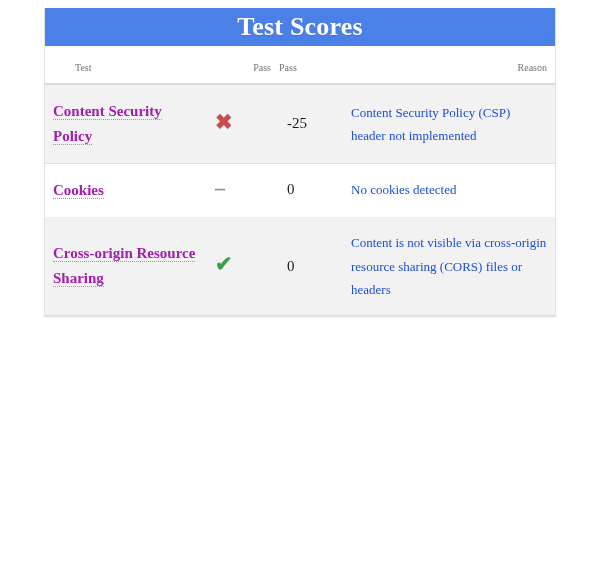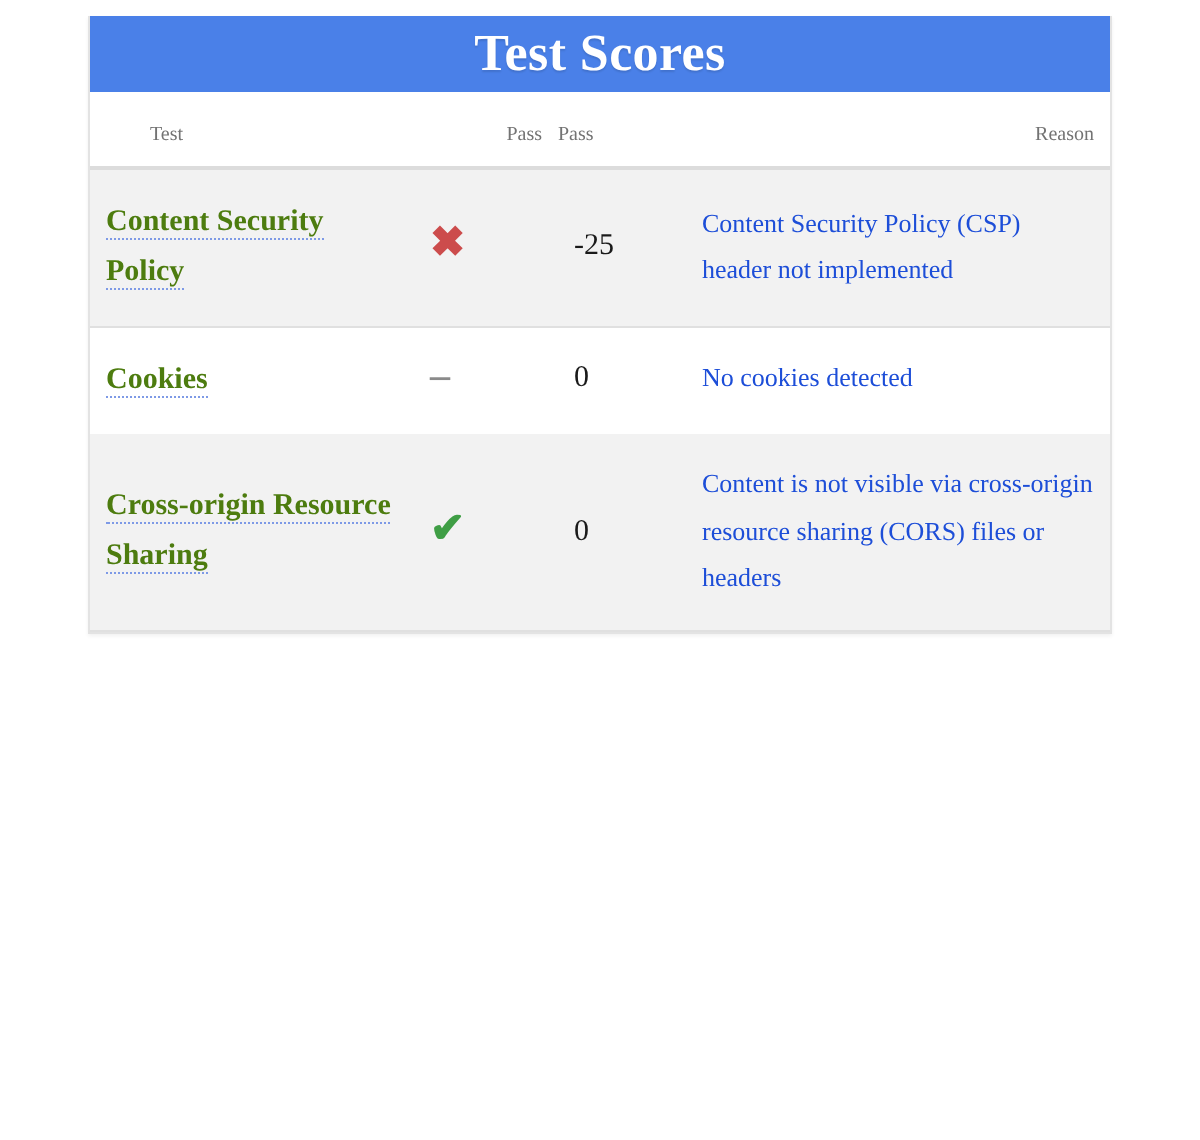--- a/index.html
+++ b/index.html
@@ -103,21 +103,21 @@
     border-bottom-color: transparent;
   }
 
   td.cell-test   { padding-left: 30px; padding-right: 14px; }
   td.cell-pass   { text-align: left;  padding-left: 2px; }
   td.cell-score  { padding-right: 22px; }
   td.cell-reason { padding-left: 0px; padding-right: 14px; }
 
   
   .test-link {
-    color: #4d7c0f;
+    color: #a21caf;
     font-weight: bold;
     text-decoration: none;
     border-bottom: 1px dotted #7e9ae6;
     cursor: pointer;
     display: inline;
     line-height: 1.65;
   }
 
   
   .status {

